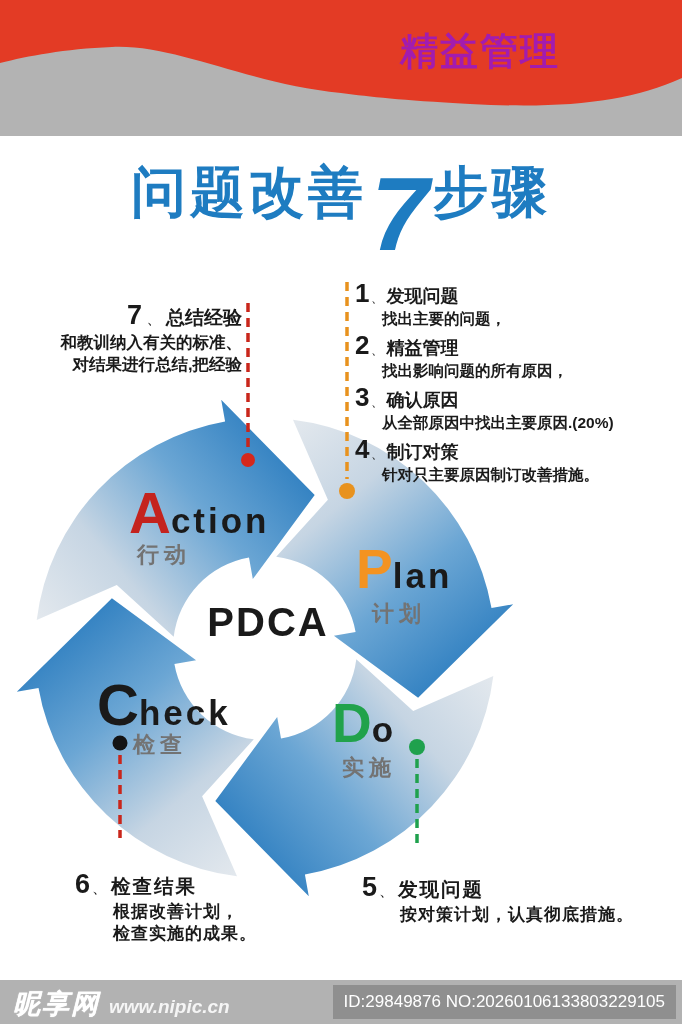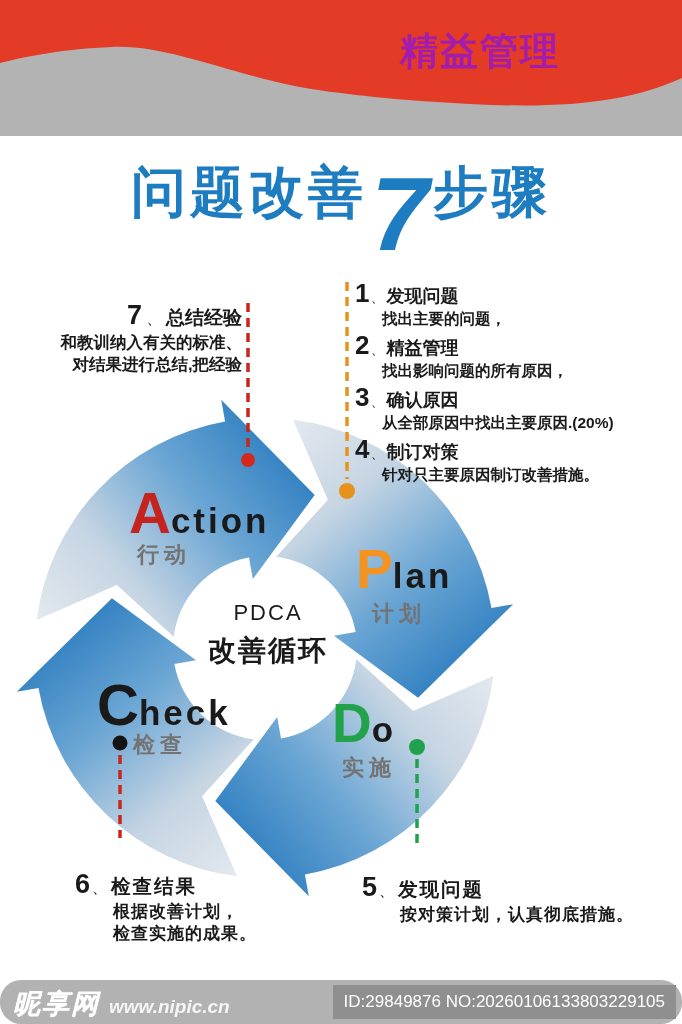--- a/index.html
+++ b/index.html
@@ -34,21 +34,21 @@
   .lbl-plan .initial{color:#f39321;font-size:55px;}
   .lbl-plan .zh{margin:2px 0 0 16px;}
   .lbl-do{left:332px;top:696px;}
   .lbl-do .initial{color:#21a24b;font-size:55px;}
   .lbl-do .zh{margin:2px 0 0 10px;}
   .lbl-check{left:97px;top:676px;}
   .lbl-check .initial{color:#1a1a1a;}
   .lbl-check .zh{margin:-4px 0 0 36px;}
 
   .center-txt{position:absolute;left:150px;top:600px;width:236px;text-align:center;z-index:4;}
-  .center-l1{font-size:22px;font-weight:normal;letter-spacing:2px;}
+  .center-l1{font-size:40px;font-weight:bold;letter-spacing:2px;}
   .center-l2{font-size:28px;font-weight:bold;letter-spacing:2px;margin-top:6px;}
 
   
   .steps-right{position:absolute;left:355px;top:283px;z-index:4;}
   .sr-step{margin-top:5px;}
   .sr-step:first-child{margin-top:0;}
   .sr-titleline{display:flex;align-items:baseline;}
   .sr-num{font-size:26px;font-weight:bold;line-height:21px;}
   .sr-dun{font-size:14px;margin:0 2px 0 1px;}
   .sr-t{font-size:18px;font-weight:bold;}
@@ -66,21 +66,21 @@
   .step6{left:75px;top:845px;}
   .step5{left:362px;top:848px;}
   .sb-titleline{display:flex;align-items:baseline;}
   .sb-num{font-size:27px;font-weight:bold;}
   .sb-dun{font-size:15px;margin:0 4px 0 2px;}
   .sb-t{font-size:19.5px;font-weight:bold;letter-spacing:2px;margin-top:28px;}
   .sb-line{margin-left:38px;font-size:17px;font-weight:bold;line-height:20px;
            margin-top:2px;white-space:nowrap;letter-spacing:1px;}
 
   
-  .footer{position:absolute;left:0;top:980px;width:682px;height:44px;background:#b2b2b2;z-index:5;border-radius:21px;}
+  .footer{position:absolute;left:0;top:980px;width:682px;height:44px;background:#b2b2b2;z-index:5;}
   .footer-logo{position:absolute;left:13px;top:6px;display:flex;align-items:baseline;}
   .logo-cn{font-size:27px;font-weight:bold;font-style:italic;color:#ffffff;letter-spacing:2px;
            text-shadow:0 0 1px #ffffff;}
   .logo-url{font-size:19px;font-weight:bold;font-style:italic;color:#f5f5f5;margin-left:9px;}
   .id-box{position:absolute;right:6px;top:5px;height:34px;line-height:34px;padding:0 11px;
           background:#8f8f8f;color:#ffffff;font-size:17px;}
 </style>
 </head>
 <body>
 
@@ -156,21 +156,20 @@
   <div class="lbl lbl-check">
     <div class="en">
       <span class="initial">C</span>
       <span class="rest">heck</span>
     </div>
     <div class="zh">检查</div>
   </div>
 
   <div class="center-txt">
     <div class="center-l1">PDCA</div>
-    <div class="center-l2">改善循环</div>
   </div>
 
   <div class="steps-right">
     <div class="sr-step">
       <div class="sr-titleline">
         <span class="sr-num">1</span>
         <span class="sr-dun">、</span>
         <span class="sr-t">发现问题</span>
       </div>
       <div class="sr-detail">找出主要的问题，</div>

